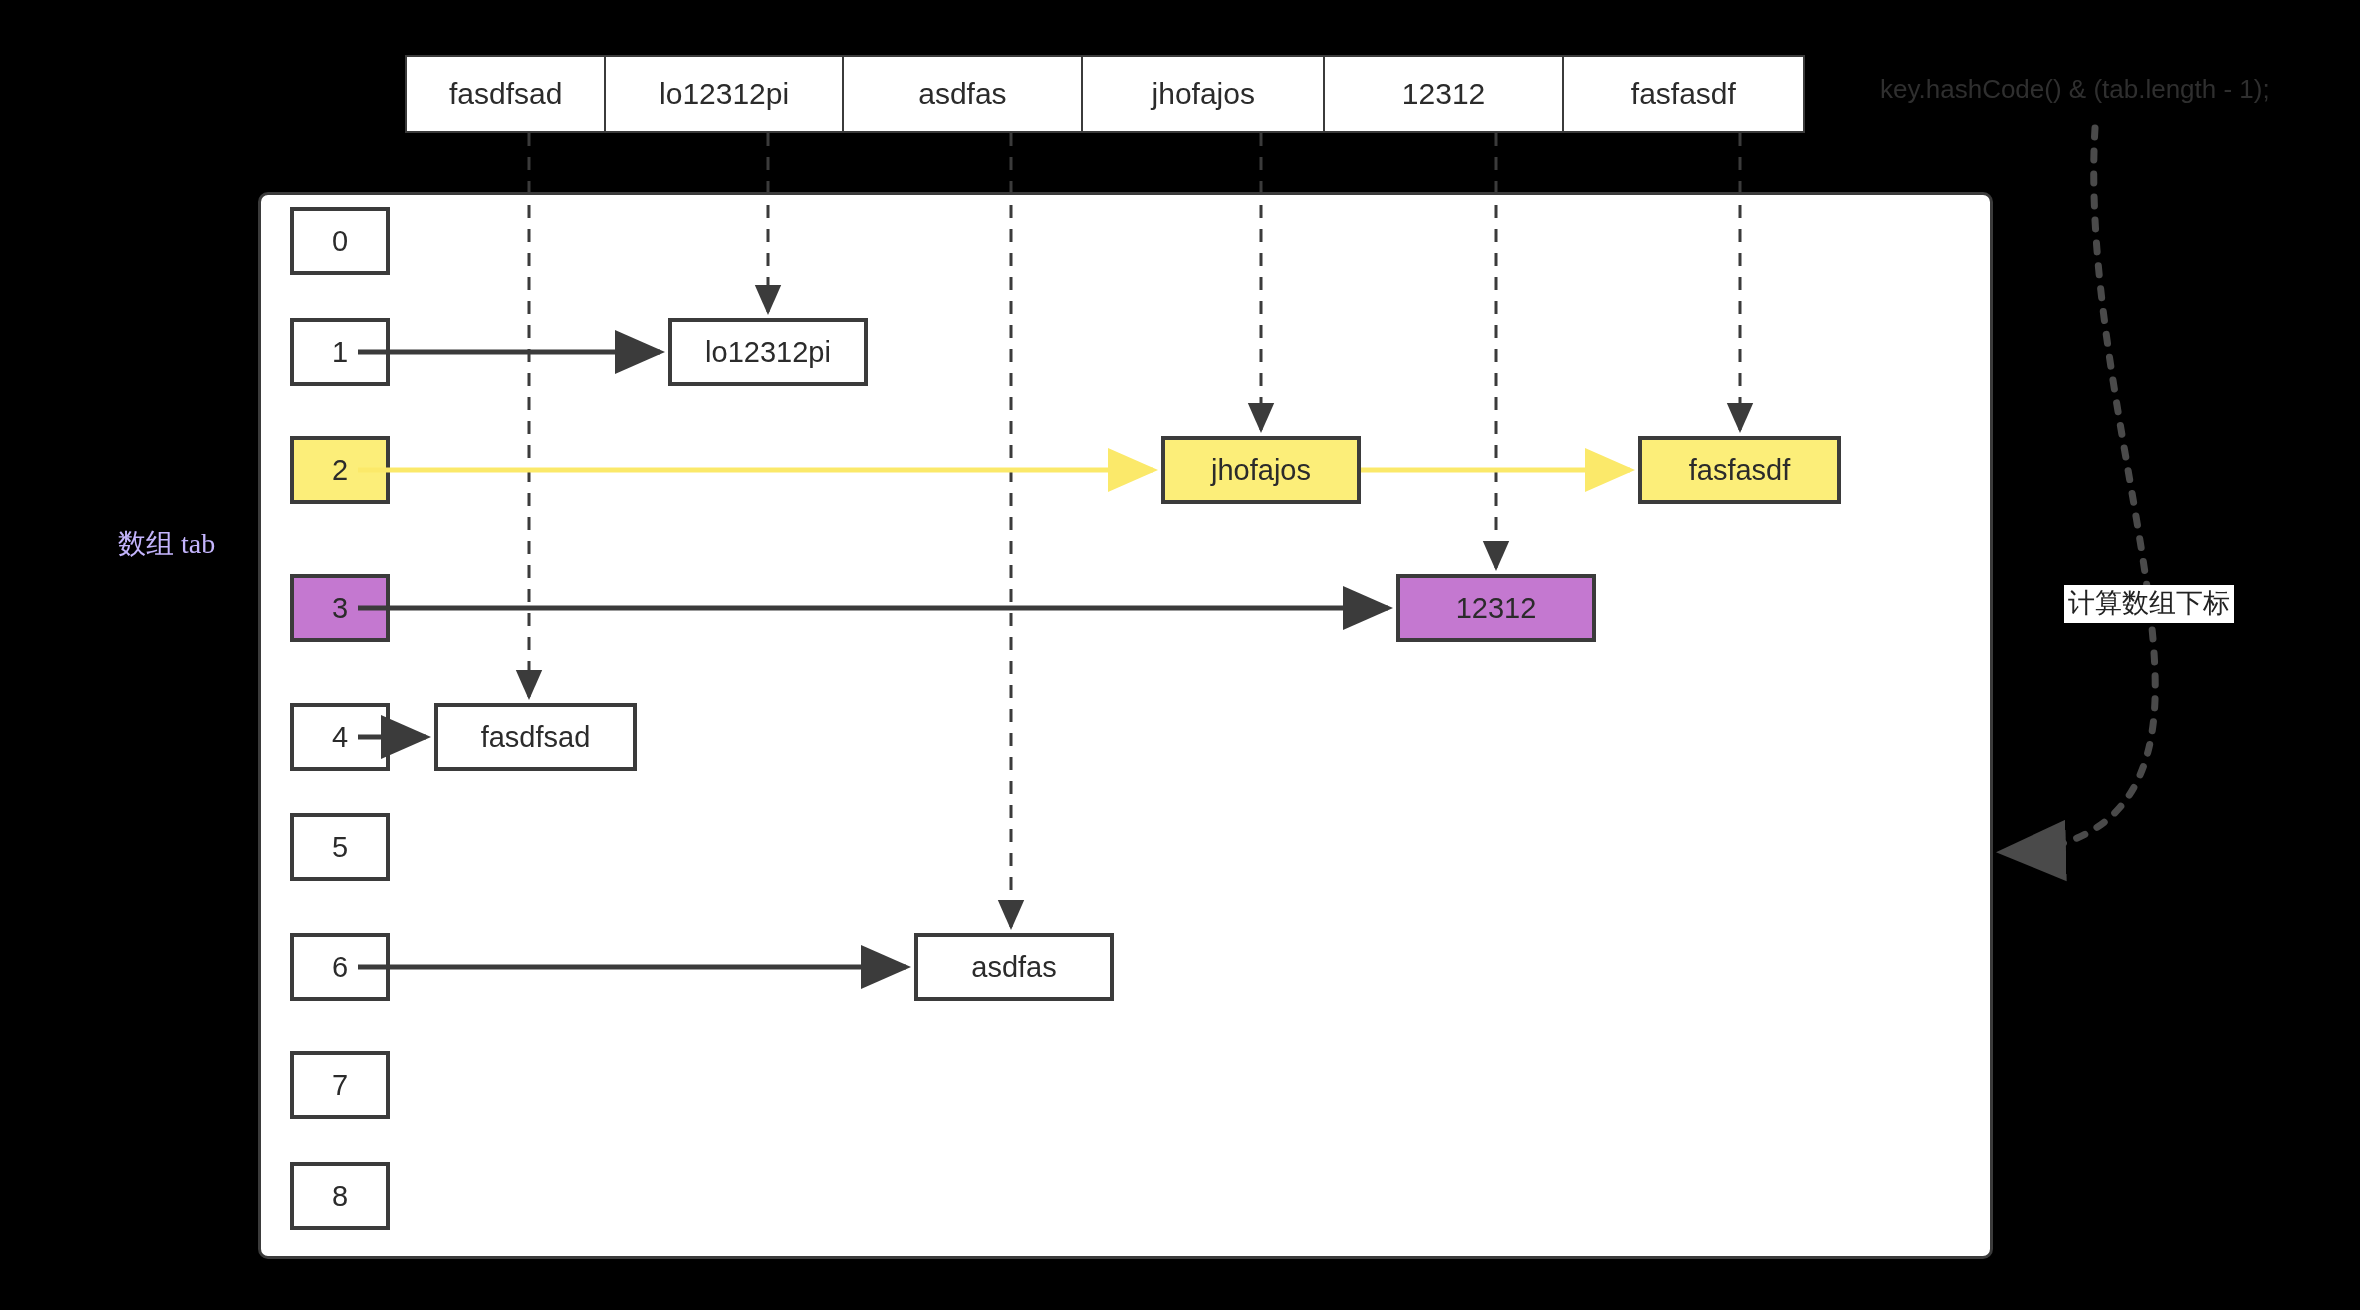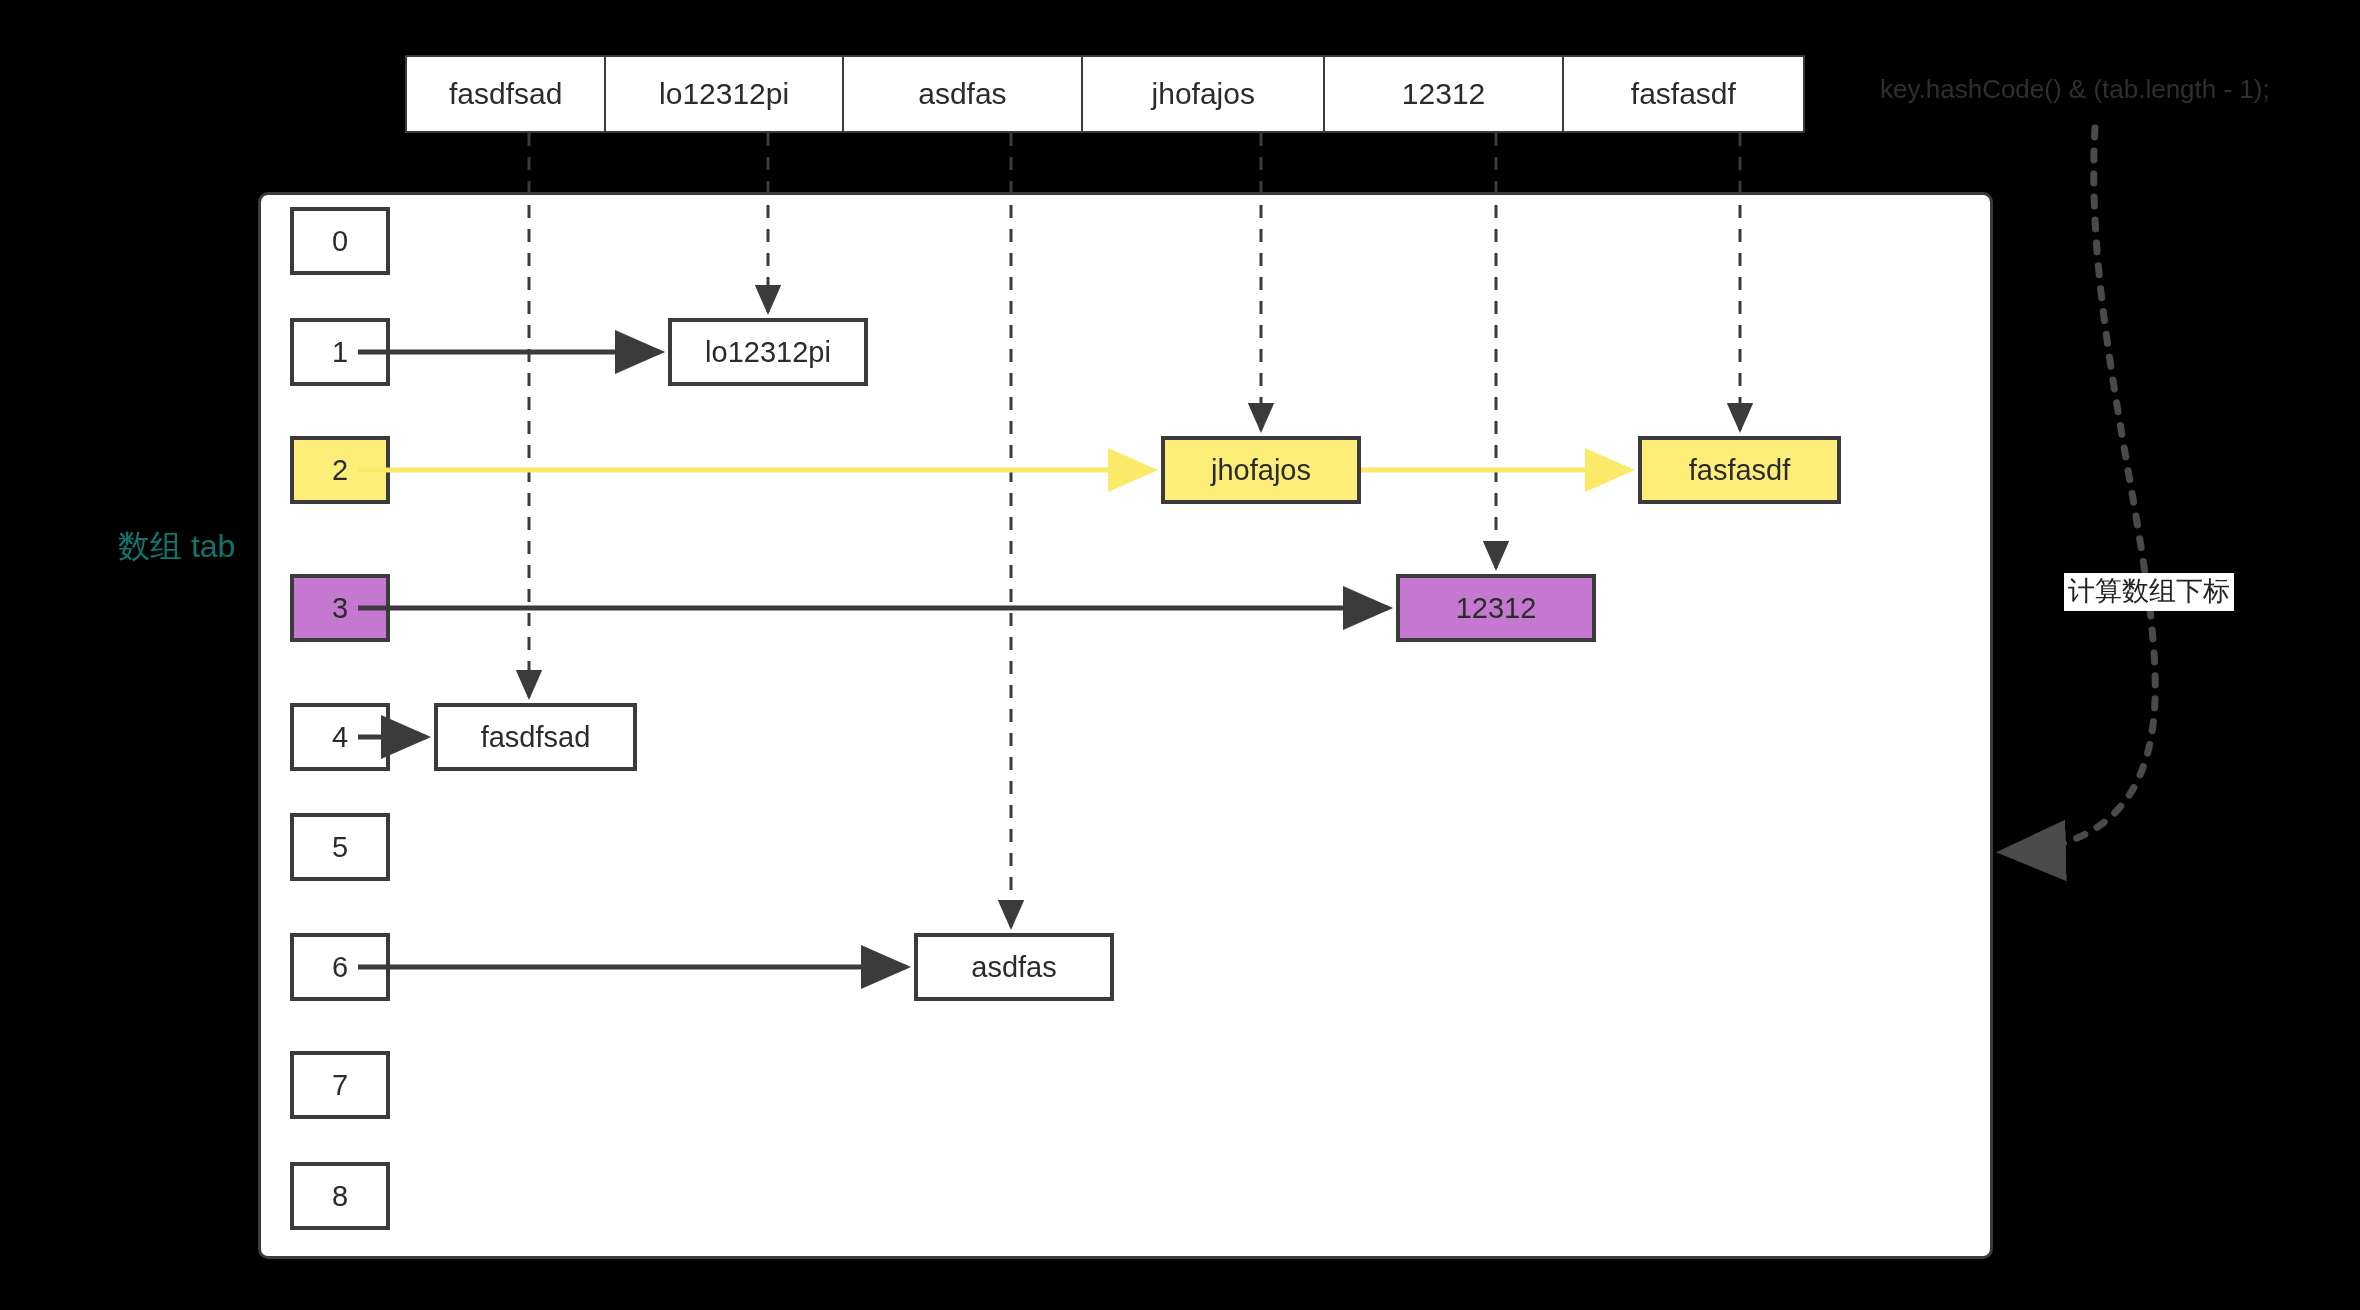--- a/index.html
+++ b/index.html
@@ -66,28 +66,28 @@
     display:flex;align-items:center;justify-content:center;
     font-size:29px;color:#2b2b2b;
     z-index:4;
   }
   .node.yellow{background:#fcee79;}
   .node.purple{background:#c478d0;}
 
   
   .lbl-tab{
     position:absolute;left:118px;top:525px;
-    font-size:32px;color:#0f766e;z-index:3;white-space:nowrap;
+    font-size:28px;color:#c4b5fd;z-index:3;white-space:nowrap;font-family:Liberation Serif, serif;
   }
   .lbl-hash{
     position:absolute;left:1880px;top:74px;
     font-size:26px;color:#2f2f2f;z-index:3;white-space:nowrap;
   }
   .lbl-calc{
-    position:absolute;left:2064px;top:573px;
+    position:absolute;left:2064px;top:585px;
     background:#fff;color:#222;font-size:27px;
     padding:2px 4px;z-index:8;white-space:nowrap;
     line-height:1.25;
   }
 
   
   #wires{position:absolute;left:0;top:0;width:2360px;height:1310px;z-index:6;pointer-events:none;}
   #wires-under{position:absolute;left:0;top:0;width:2360px;height:1310px;z-index:2;pointer-events:none;}
 </style>
 </head>

